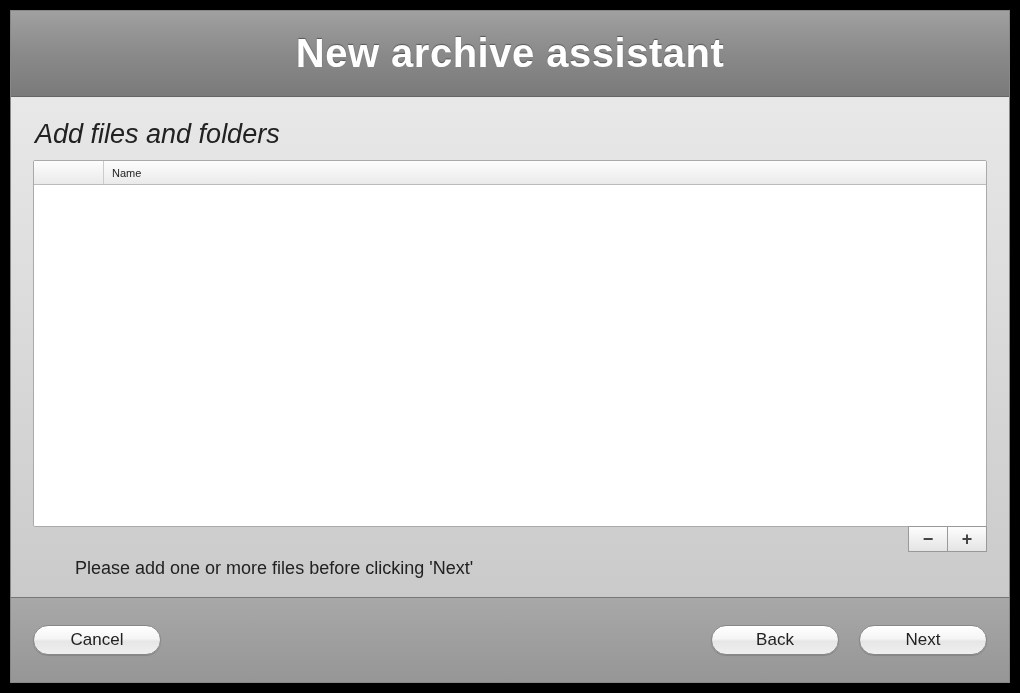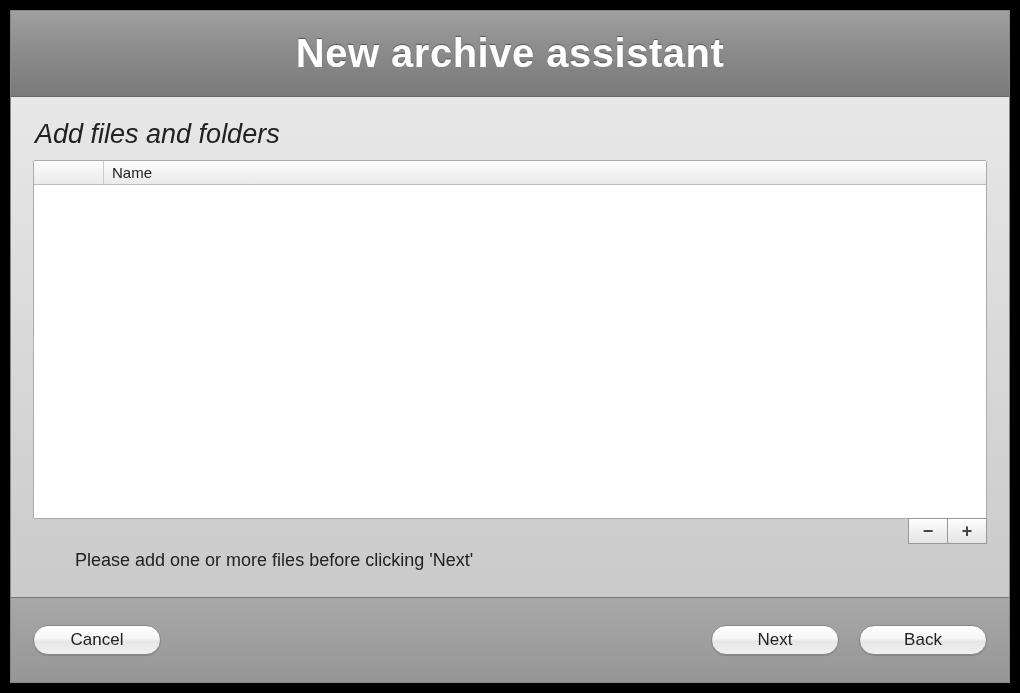--- a/index.html
+++ b/index.html
@@ -35,21 +35,21 @@
     }
     .title-bar-title {
       color: #fff;
       font-size: 40px;
       font-weight: 600;
       text-shadow: 0 -1px 1px rgba(0,0,0,0.4);
       letter-spacing: 0.5px;
     }
     .content {
       flex: 1;
-      padding: 22px 22px 8px 22px;
+      padding: 22px 22px 0 22px;
       display: flex;
       flex-direction: column;
       background: linear-gradient(to bottom, #e8e8e8 0%, #cacaca 100%);
     }
     .subtitle {
       font-size: 27px;
       font-style: italic;
       color: #222;
       margin-bottom: 10px;
       font-weight: 400;
@@ -62,21 +62,21 @@
       border-radius: 2px;
       display: flex;
       flex-direction: column;
       overflow: hidden;
     }
     .table-header {
       display: flex;
       height: 24px;
       background: linear-gradient(to bottom, #fdfdfd 0%, #eaeaea 100%);
       border-bottom: 1px solid #bbb;
-      font-size: 15px;
+      font-size: 11px;
       color: #222;
     }
     .col-indicator {
       width: 70px;
       border-right: 1px solid #ccc;
     }
     .col-name {
       flex: 1;
       padding: 3px 8px;
       display: flex;
@@ -173,17 +173,17 @@
     </div>
 
     <div class="hint-text">Please add one or more files before clicking 'Next'</div>
   </div>
 
   <div class="footer">
     <div class="footer-left">
       <button class="pill-btn">Cancel</button>
     </div>
     <div class="footer-right">
+      <button class="pill-btn">Back</button>
       <button class="pill-btn">Next</button>
-      <button class="pill-btn">Back</button>
     </div>
   </div>
 </div>
 
 </body></html>

